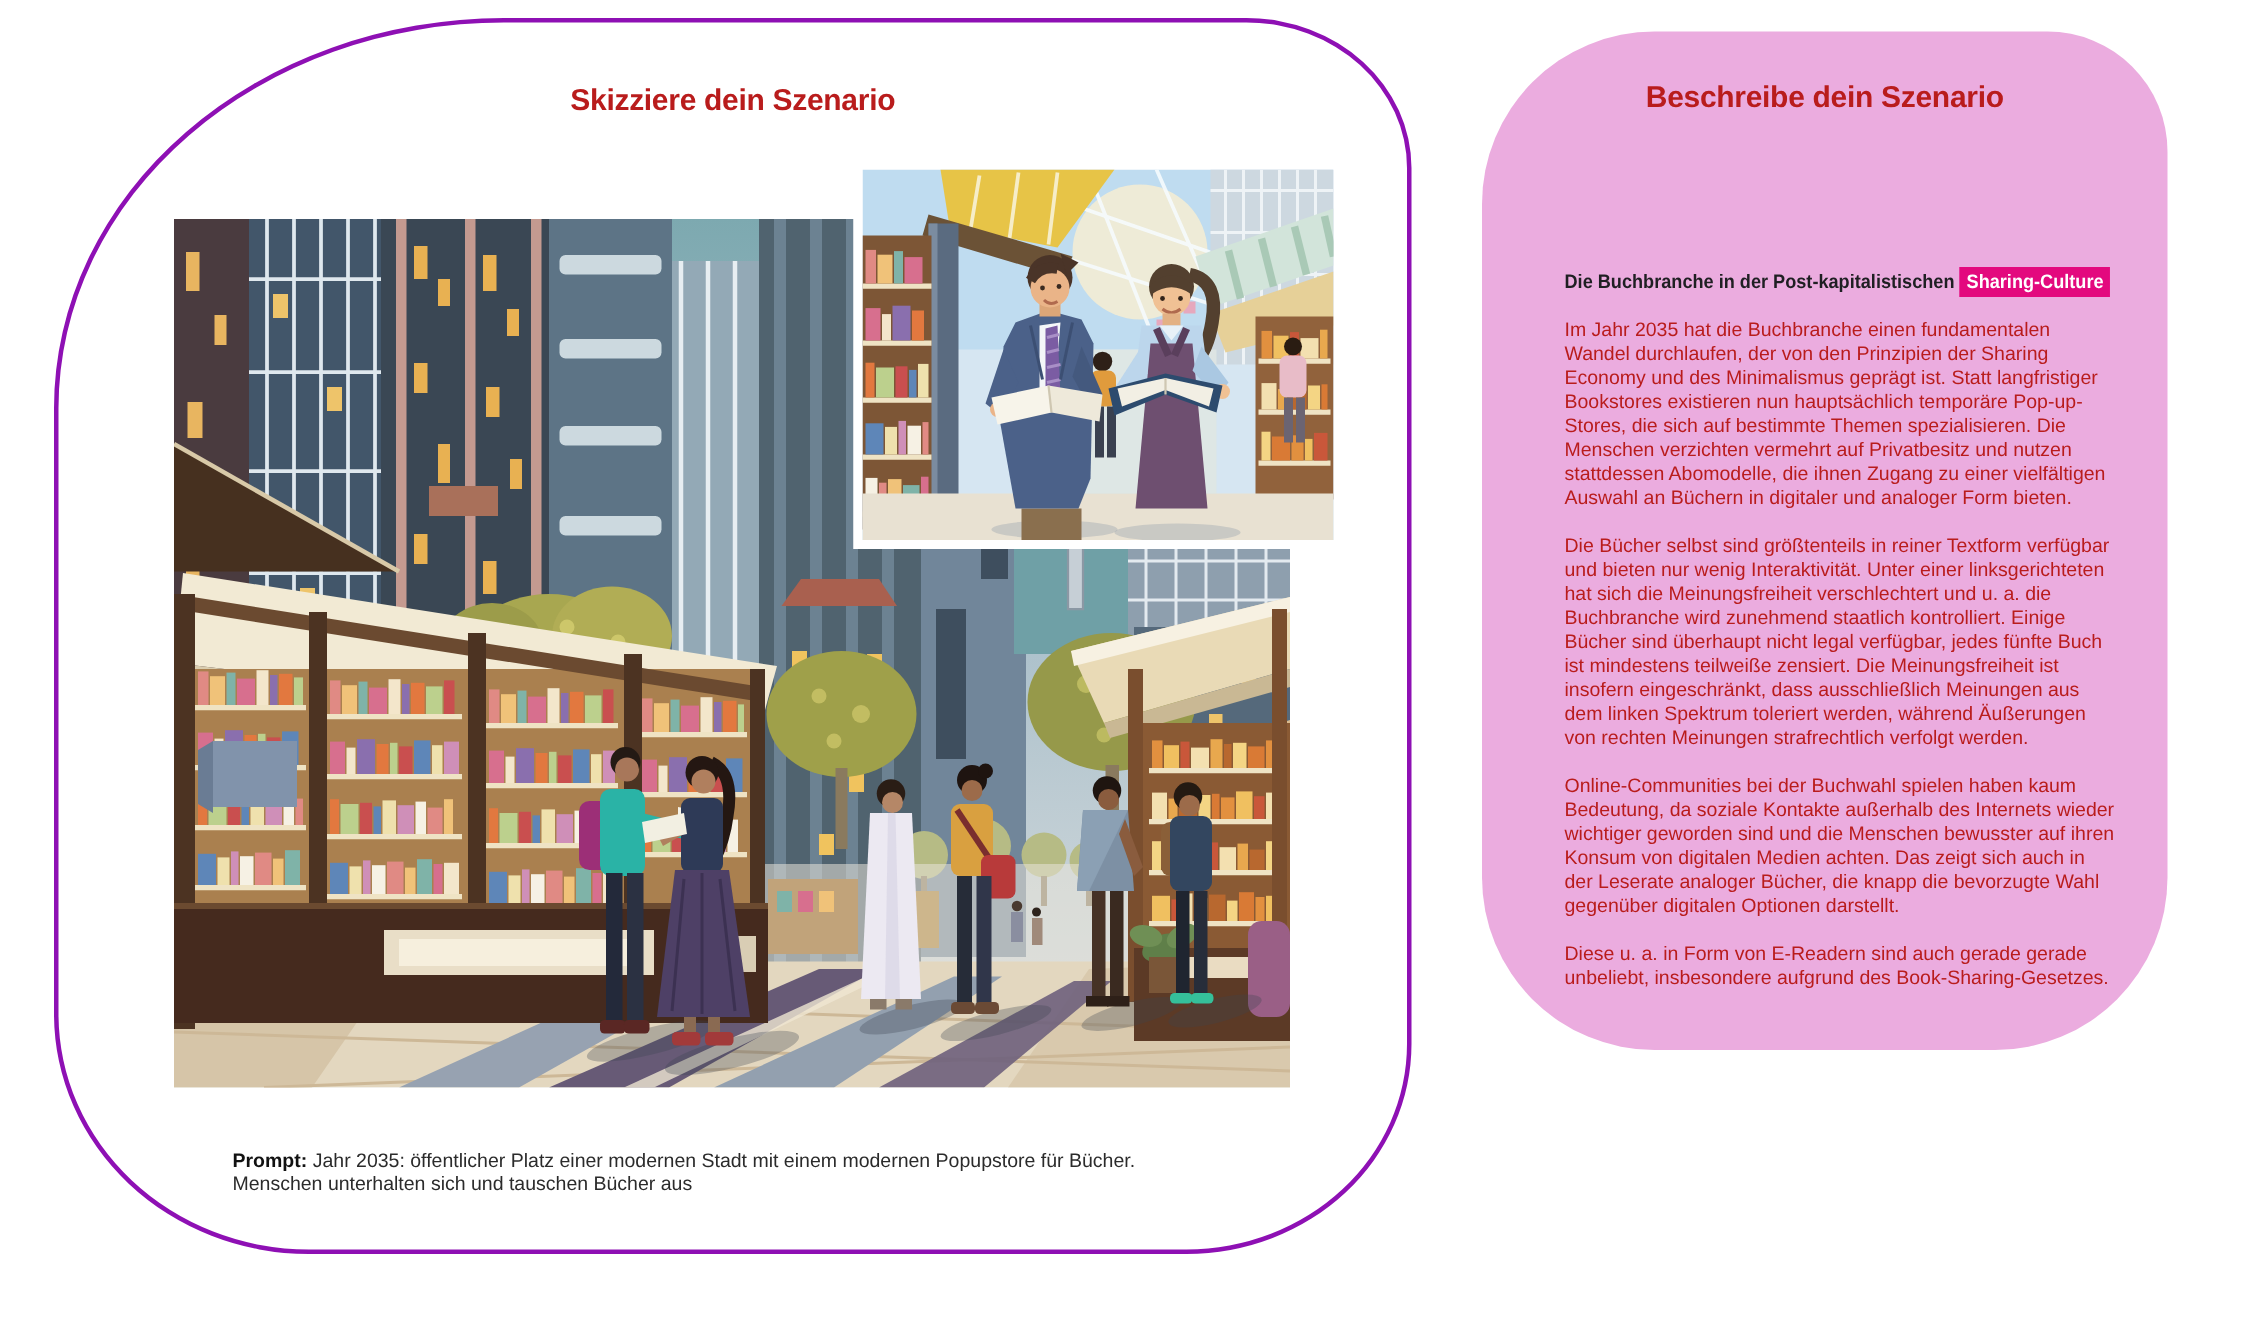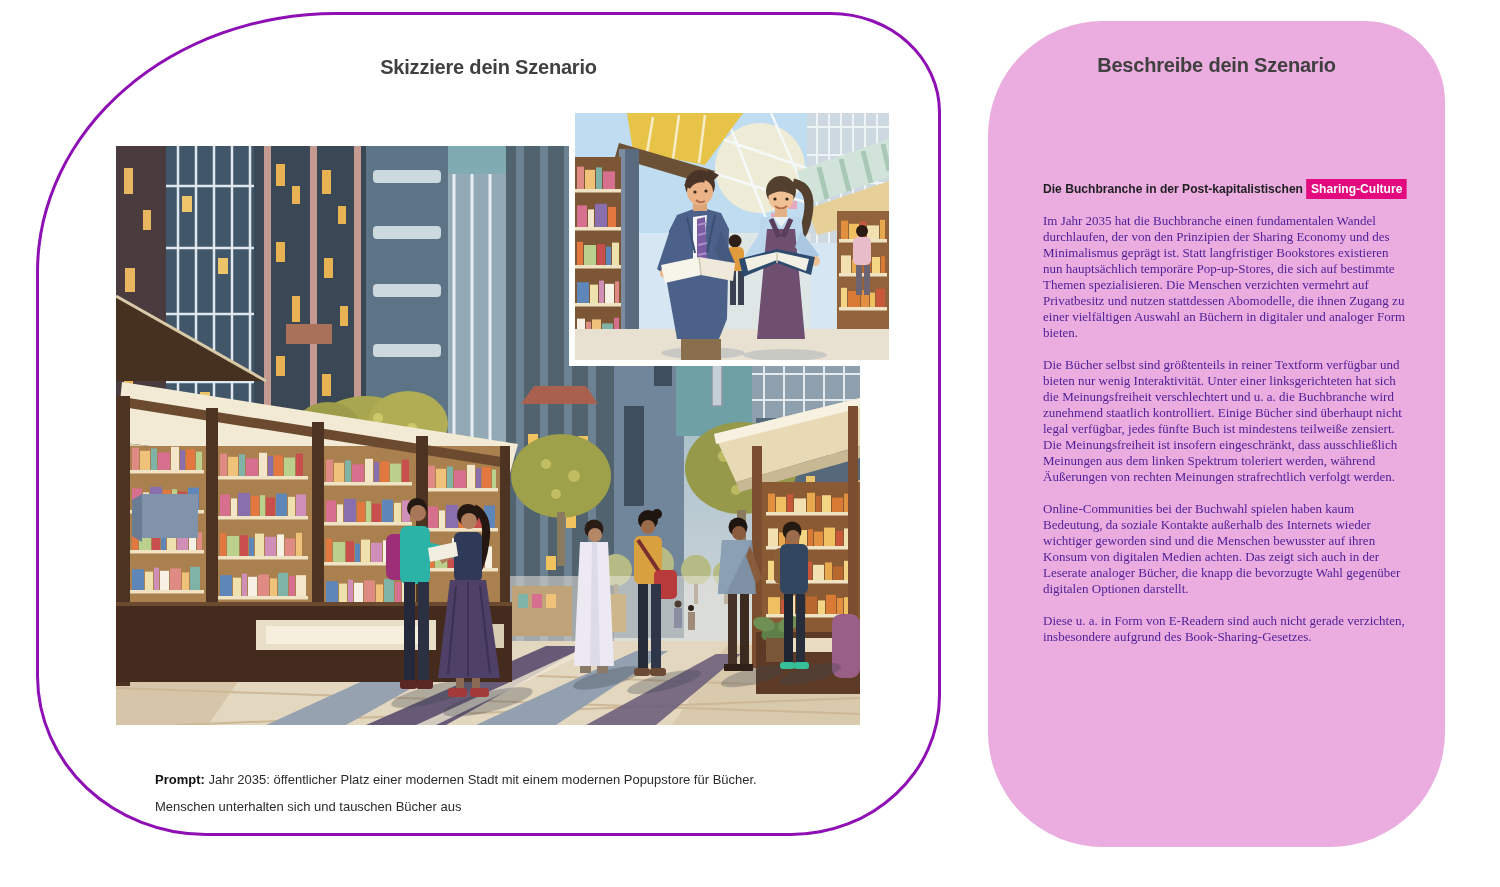--- a/index.html
+++ b/index.html
@@ -11,39 +11,39 @@
   }
   html,body{margin:0;padding:0;background:#fff;}
   .board{position:relative;width:1500px;height:887px;background:#fff;overflow:hidden;
          font-family:"Liberation Sans","DejaVu Sans",sans-serif;color:var(--text);}
   
   .panel-left{position:absolute;left:36px;top:12px;width:899px;height:818px;background:#fff;
 _             border:3px solid var(--panel-border);}
   .panel-left{border:3px solid var(--panel-border);
               border-radius:300px 110px 150px 170px / 260px 100px 140px 160px;}
   .panel-title{position:absolute;left:0;right:0;top:41px;margin:0;text-align:center;
-               font-size:20px;font-weight:700;letter-spacing:-.2px;color:#404040;}
+               font-size:20px;font-weight:700;letter-spacing:-.2px;color:#b91c1c;}
   .main-figure{position:absolute;left:77px;top:131px;width:744px;height:579px;margin:0;}
   .inset-figure{position:absolute;left:530px;top:92px;width:314px;height:247px;margin:0;
                 border:6px solid #fff;background:#fff;}
   .main-figure svg,.inset-figure svg{display:block;}
   .prompt{position:absolute;left:116px;top:751px;width:664px;margin:0;
-          font-size:13px;line-height:27px;color:#2b2b2b;}
+          font-size:13px;line-height:15px;color:#2b2b2b;}
   .prompt b{color:#111;}
   
-  .panel-right{position:absolute;left:988px;top:21px;width:457px;height:826px;
+  .panel-right{position:absolute;left:988px;top:21px;width:457px;height:679px;
                background:var(--panel-pink);
                border-radius:115px 80px 115px 115px;}
   .panel-right .panel-title{top:33px;}
   .text-col{position:absolute;left:55px;top:122px;width:368px;margin-top:36px;}
   .h-line{margin:0 0 17px 0;font-size:13px;font-weight:700;white-space:nowrap;
           display:inline-block;transform:scaleX(.93);transform-origin:left center;}
   .chip{background:var(--highlight-bg);color:var(--highlight-text);font-weight:700;
         padding:2px 5px 3px 5px;}
-  .text-col p.body{margin:0 0 16px 0;font-size:13px;line-height:16px;color:#4c1d95;font-family:Liberation Serif, serif;}
+  .text-col p.body{margin:0 0 16px 0;font-size:13px;line-height:16px;color:#b91c1c;}
 </style>
 </head>
 <body>
 
 <div class="board">
 
   <section class="panel-left">
     <h2 class="panel-title">Skizziere dein Szenario</h2>
 
     <figure class="main-figure">
@@ -726,16 +726,16 @@
     <p class="prompt"><b>Prompt:</b> <span>Jahr 2035: öffentlicher Platz einer modernen Stadt mit einem modernen Popupstore für Bücher. Menschen unterhalten sich und tauschen Bücher aus</span></p>
   </section>
 
   <section class="panel-right">
     <h2 class="panel-title">Beschreibe dein Szenario</h2>
     <div class="text-col">
       <p class="h-line"><strong>Die Buchbranche in der Post-kapitalistischen</strong> <mark class="chip">Sharing-Culture</mark></p>
       <p class="body">Im Jahr 2035 hat die Buchbranche einen fundamentalen Wandel durchlaufen, der von den Prinzipien der Sharing Economy und des Minimalismus geprägt ist. Statt langfristiger Bookstores existieren nun hauptsächlich temporäre Pop-up-Stores, die sich auf bestimmte Themen spezialisieren. Die Menschen verzichten vermehrt auf Privatbesitz und nutzen stattdessen Abomodelle, die ihnen Zugang zu einer vielfältigen Auswahl an Büchern in digitaler und analoger Form bieten.</p>
       <p class="body">Die Bücher selbst sind größtenteils in reiner Textform verfügbar und bieten nur wenig Interaktivität. Unter einer linksgerichteten hat sich die Meinungsfreiheit verschlechtert und u. a. die Buchbranche wird zunehmend staatlich kontrolliert. Einige Bücher sind überhaupt nicht legal verfügbar, jedes fünfte Buch ist mindestens teilweiße zensiert. Die Meinungsfreiheit ist insofern eingeschränkt, dass ausschließlich Meinungen aus dem linken Spektrum toleriert werden, während Äußerungen von rechten Meinungen strafrechtlich verfolgt werden.</p>
       <p class="body">Online-Communities bei der Buchwahl spielen haben kaum Bedeutung, da soziale Kontakte außerhalb des Internets wieder wichtiger geworden sind und die Menschen bewusster auf ihren Konsum von digitalen Medien achten. Das zeigt sich auch in der Leserate analoger Bücher, die knapp die bevorzugte Wahl gegenüber digitalen Optionen darstellt.</p>
-      <p class="body">Diese u. a. in Form von E-Readern sind auch nicht gerade verzichten, insbesondere aufgrund des Book-Sharing-Gesetzes.</p>
+      <p class="body">Diese u. a. in Form von E-Readern sind auch gerade gerade unbeliebt, insbesondere aufgrund des Book-Sharing-Gesetzes.</p>
     </div>
   </section>
 </div>
 
 </body></html>

